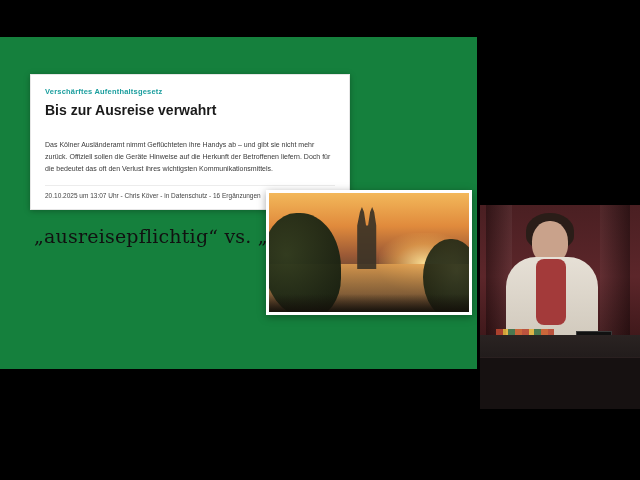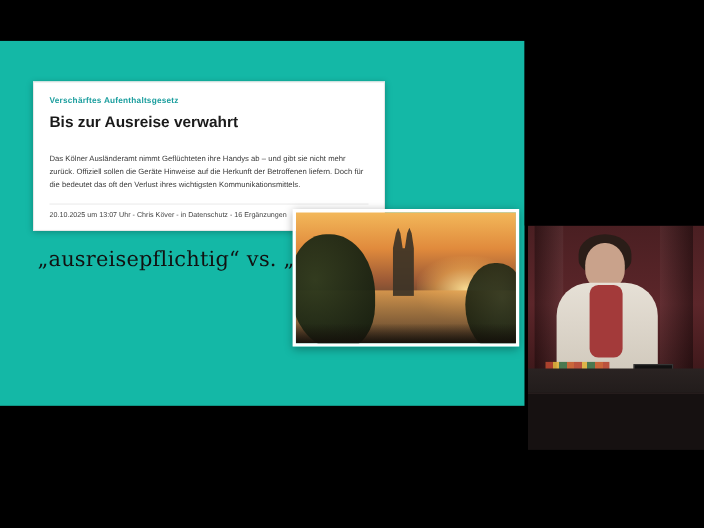--- a/index.html
+++ b/index.html
@@ -19,21 +19,21 @@
     background: #000;
   }
 
   
   #slide {
     position: absolute;
     left: 0;
     top: 37px;
     width: 477px;
     height: 332px;
-    background: #14b8a6;
+    background: #15803d;
     overflow: hidden;
   }
 
   
   #article-card {
     position: absolute;
     left: 30px;
     top: 37px;
     width: 320px;
     background: #ffffff;

